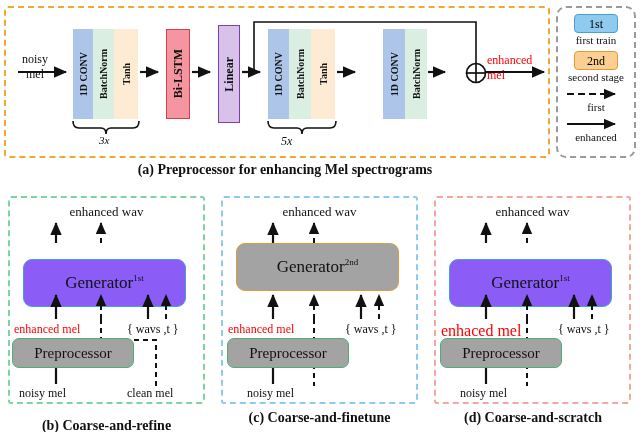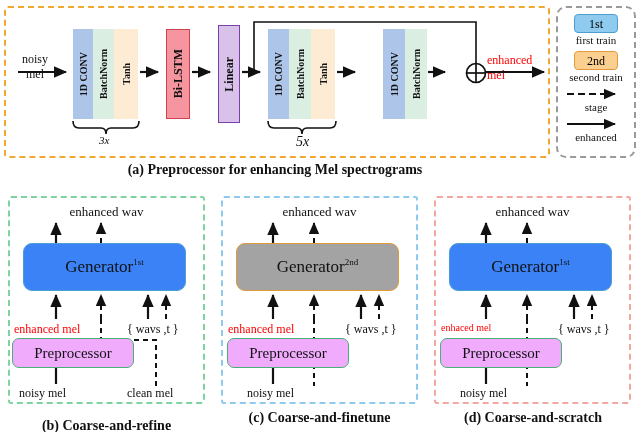--- a/index.html
+++ b/index.html
@@ -67,28 +67,28 @@
   }
   #panel-b{left:8px;border:2px dashed #7fd3a0;}
   #panel-c{left:221px;border:2px dashed #8ec9ef;}
   #panel-d{left:434px;border:2px dashed #f4a7a0;}
 
   .gen-box{
     width:163px;height:48px;border-radius:9px;
     display:flex;align-items:center;justify-content:center;
     box-sizing:border-box;
   }
-  .gen-blue{background:#3b82f6;border:1.5px solid #4a9fd0;}
+  .gen-blue{background:#8b5cf6;border:1.5px solid #4a9fd0;margin-top:16px;}
   .gen-orange{background:#a3a3a3;border:1.5px solid #e09a3a;}
   .gen-label{font-size:17px;color:#111;font-family:"Liberation Serif", serif;}
   .gen-label sup{font-size:9px;}
 
   .prep-box{
     width:122px;height:30px;border-radius:7px;
-    background:#f0abfc;border:1.5px solid #4ab07a;
+    background:#a3a3a3;border:1.5px solid #4ab07a;
     display:flex;align-items:center;justify-content:center;
     box-sizing:border-box;
   }
   .prep-label{font-size:15px;color:#111;}
 
   svg{overflow:visible;}
 </style>
 </head>
 <body>
 
@@ -153,21 +153,21 @@
 <div class="abs vblk c-bn" style="left:289px;top:29px;width:22px;height:90px;">
   <span class="vlabel">BatchNorm</span>
 </div>
 <div class="abs vblk c-tanh" style="left:311px;top:29px;width:24px;height:90px;">
   <span class="vlabel">Tanh</span>
 </div>
 
 <svg class="abs" style="left:266px;top:119px;" width="72" height="20">
   <path d="M2,2 Q2,9 8,9 L31,9 Q36,9 36,15 Q36,9 41,9 L64,9 Q70,9 70,2" fill="none" stroke="#111" stroke-width="1.6"></path>
 </svg>
-<div class="abs txt-sm" style="left:296px;top:134px;font-size:14px;">5x</div>
+<div class="abs txt-sm" style="left:281px;top:134px;font-size:12px;">5x</div>
 
 <svg class="abs" style="left:337px;top:66px;" width="26" height="14">
   <line x1="0" y1="6" x2="18" y2="6" stroke="#111" stroke-width="2.2" marker-end="url(#ah)"></line>
 </svg>
 
 <div class="abs vblk c-conv" style="left:383px;top:29px;width:22px;height:90px;">
   <span class="vlabel">1D CONV</span>
 </div>
 <div class="abs vblk c-bn" style="left:405px;top:29px;width:22px;height:90px;">
   <span class="vlabel">BatchNorm</span>
@@ -184,33 +184,33 @@
 </svg>
 
 <div class="abs" style="left:487px;top:53px;text-align:left;width:60px;">
   <div class="txt-red">enhanced</div>
   <div class="txt-red">mel</div>
 </div>
 <svg class="abs" style="left:486px;top:66px;" width="66" height="14">
   <line x1="0" y1="6" x2="58" y2="6" stroke="#111" stroke-width="2.2" marker-end="url(#ah)"></line>
 </svg>
 
-<div class="abs cap" style="left:0px;top:162px;width:550px;">(a) Preprocessor for enhancing Mel spectrograms</div>
+<div class="abs cap" style="left:0px;top:162px;width:550px;padding-left:10px;">(a) Preprocessor for enhancing Mel spectrograms</div>
 
 <div class="abs" id="legend-box">
   <div class="legend-chip first">1st</div>
   <div class="legend-cap">first train</div>
   <div class="legend-chip second">2nd</div>
-  <div class="legend-cap">second train</div>
+  <div class="legend-cap">second stage</div>
   <div class="legend-arrow">
     <svg width="62" height="12">
       <line x1="2" y1="6" x2="50" y2="6" stroke="#111" stroke-width="2" stroke-dasharray="7,4" marker-end="url(#ah)"></line>
     </svg>
   </div>
-  <div class="legend-cap">stage</div>
+  <div class="legend-cap">first</div>
   <div class="legend-arrow">
     <svg width="62" height="12">
       <line x1="2" y1="6" x2="50" y2="6" stroke="#111" stroke-width="2" marker-end="url(#ah)"></line>
     </svg>
   </div>
   <div class="legend-cap">enhanced</div>
 </div>
 
 <div class="abs sub-panel" id="panel-b"></div>
 
@@ -298,21 +298,21 @@
   <span class="gen-label"><span>Generator</span><sup>1st</sup></span>
 </div>
 
 <svg class="abs" style="left:434px;top:291px;" width="197" height="30">
   <line x1="52" y1="28" x2="52" y2="4" stroke="#111" stroke-width="2.2" marker-end="url(#ah)"></line>
   <line x1="93" y1="28" x2="93" y2="4" stroke="#111" stroke-width="2" stroke-dasharray="5,4" marker-end="url(#ah)"></line>
   <line x1="140" y1="28" x2="140" y2="4" stroke="#111" stroke-width="2.2" marker-end="url(#ah)"></line>
   <line x1="158" y1="28" x2="158" y2="4" stroke="#111" stroke-width="2" stroke-dasharray="5,4" marker-end="url(#ah)"></line>
 </svg>
 
-<div class="abs txt-red" style="left:441px;top:322px;font-size:10px;">enhaced  mel</div>
+<div class="abs txt-red" style="left:441px;top:322px;font-size:16px;">enhaced  mel</div>
 <div class="abs txt" style="left:558px;top:322px;font-size:12px;">{ wavs ,t }</div>
 
 <svg class="abs" style="left:434px;top:318px;" width="197" height="72">
   <line x1="93" y1="1" x2="93" y2="68" stroke="#111" stroke-width="2" stroke-dasharray="5,4"></line>
   <line x1="52" y1="40" x2="52" y2="66" stroke="#111" stroke-width="2.2"></line>
 </svg>
 
 <div class="abs prep-box" style="left:440px;top:338px;">
   <span class="prep-label">Preprocessor</span>
 </div>

